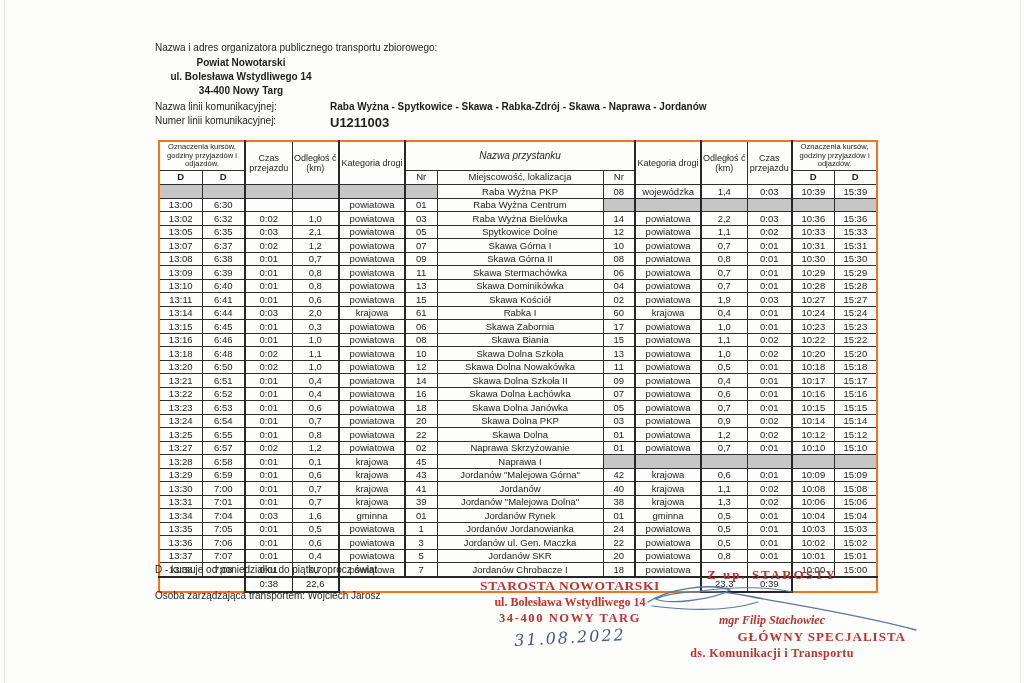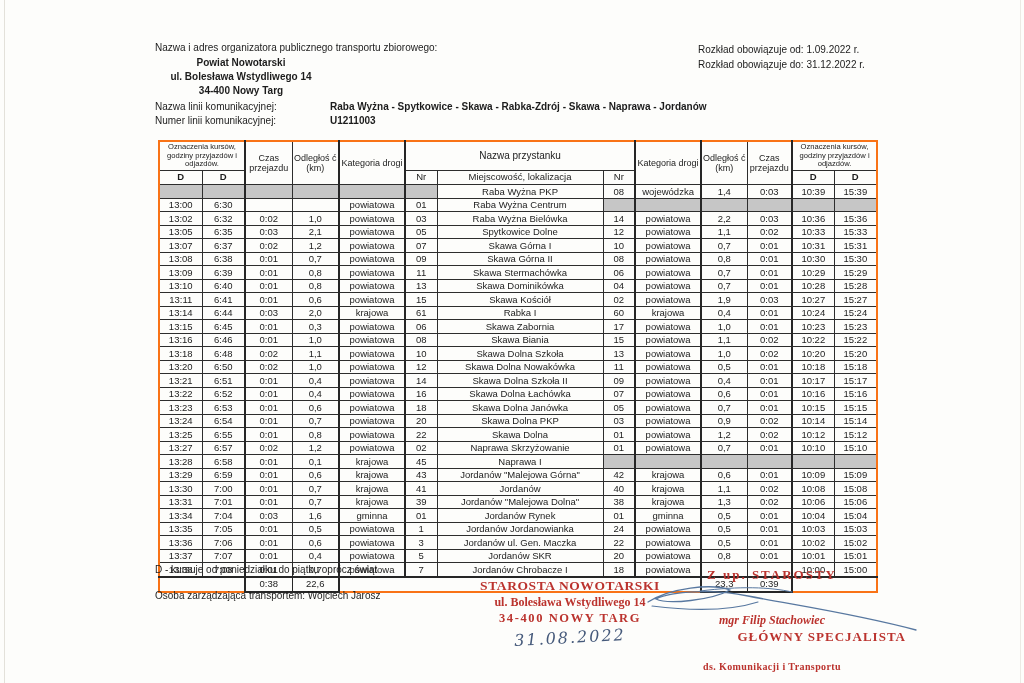--- a/index.html
+++ b/index.html
@@ -15,35 +15,35 @@
     font-size:11.5px;font-weight:bold;letter-spacing:.3px;}
 
   .organizer-label{position:absolute;left:155px;top:42px;font-size:10px;}
   .organizer-block{position:absolute;left:155px;top:56px;width:172px;text-align:center;
     font-size:10px;font-weight:bold;line-height:14px;}
   .validity{position:absolute;left:698px;top:42px;font-size:10px;line-height:15px;}
 
   .line-label-1{position:absolute;left:155px;top:101px;font-size:10px;}
   .line-value-1{position:absolute;left:330px;top:101px;font-size:10px;font-weight:bold;}
   .line-label-2{position:absolute;left:155px;top:115px;font-size:10px;}
-  .line-value-2{position:absolute;left:330px;top:115px;font-size:10px;font-weight:bold;}
+  .line-value-2{position:absolute;left:330px;top:115px;font-size:13px;font-weight:bold;}
 
   table.timetable{
     position:absolute;left:158px;top:140px;width:718px;
     border-collapse:collapse;table-layout:fixed;
     font-size:9.5px;line-height:1;border:2px solid #f97316;
   }
   .timetable th,.timetable td{
     border:1px solid #2d2d2d;padding:0;text-align:center;vertical-align:middle;
     height:12.5px;overflow:hidden;white-space:nowrap;font-weight:normal;
   }
   .timetable th{white-space:normal;line-height:1.12;}
   .timetable .h-marks{font-size:7.6px;height:28px;}
   .timetable .h-mid{font-size:9px;}
-  .timetable .h-stop{font-size:10px;}
+  .timetable .h-stop{font-size:10px;font-style:italic;}
   .timetable .h-sub{font-size:9.5px;height:13px;font-weight:bold;}
   .timetable .h-sub-nr{font-weight:normal;}
   .timetable td.gray{background:var(--gray-cell,#c6c6c6);}
   .timetable .thickL{border-left:2px solid #262626;}
   .timetable td.lastRow{border-bottom:2px solid #262626;}
   .timetable tr.totals td{border:none;height:13px;margin-left:28px;}
   .timetable tr.totals td.boxA{border:2px solid #262626;border-right:1px solid #262626;}
   .timetable tr.totals td.boxB{border:2px solid #262626;border-left:1px solid #262626;}
 
   .footer-note{position:absolute;left:155px;top:564px;font-size:10px;}
@@ -58,43 +58,39 @@
     margin-top:2px;transform:rotate(-3deg);
     font-family:"DejaVu Serif",serif;font-style:italic;
     font-size:16px;letter-spacing:2px;color:var(--ink-blue-dark,#45597a);
   }
 
   .stamp-right{position:absolute;left:638px;top:567px;width:268px;text-align:center;
     color:var(--stamp-red,#bb332e);font-family:"Liberation Serif",serif;}
   .stamp-right .r1{font-size:13px;font-weight:bold;letter-spacing:2px;}
   .stamp-right .r2{font-size:12px;font-weight:bold;font-style:italic;margin-top:30px;}
   .stamp-right .r3{font-size:13px;font-weight:bold;letter-spacing:1px;margin-top:1px;text-align:right;}
-  .stamp-right .r4{font-size:10px;font-weight:bold;letter-spacing:.4px;margin-top:16px;}
+  .stamp-right .r4{font-size:12px;font-weight:bold;letter-spacing:.4px;margin-top:1px;}
 
   .signature-svg{position:absolute;left:0;top:0;pointer-events:none;}
 </style>
 </head>
 <body>
 
 <div class="page">
   <div class="scan-edge-left"></div>
   <div class="scan-edge-right"></div>
 
 
   <div class="organizer-label">Nazwa i adres organizatora publicznego transportu zbiorowego:</div>
   <div class="organizer-block">
     <div>Powiat Nowotarski</div>
     <div>ul. Bolesława Wstydliwego 14</div>
     <div>34-400 Nowy Targ</div>
   </div>
 
-  <div class="validity">
-    <div>Rozkład obowiązuje od: 1.09.2022 r.</div>
-    <div>Rozkład obowiązuje do: 31.12.2022 r.</div>
-  </div>
 
   <div class="line-label-1">Nazwa linii komunikacyjnej:</div>
   <div class="line-value-1">Raba Wyżna - Spytkowice - Skawa - Rabka-Zdrój - Skawa - Naprawa - Jordanów</div>
   <div class="line-label-2">Numer linii komunikacyjnej:</div>
   <div class="line-value-2">U1211003</div>
 
   <table class="timetable">
     <colgroup>
       <col style="width:43px">
         <col style="width:43px">

